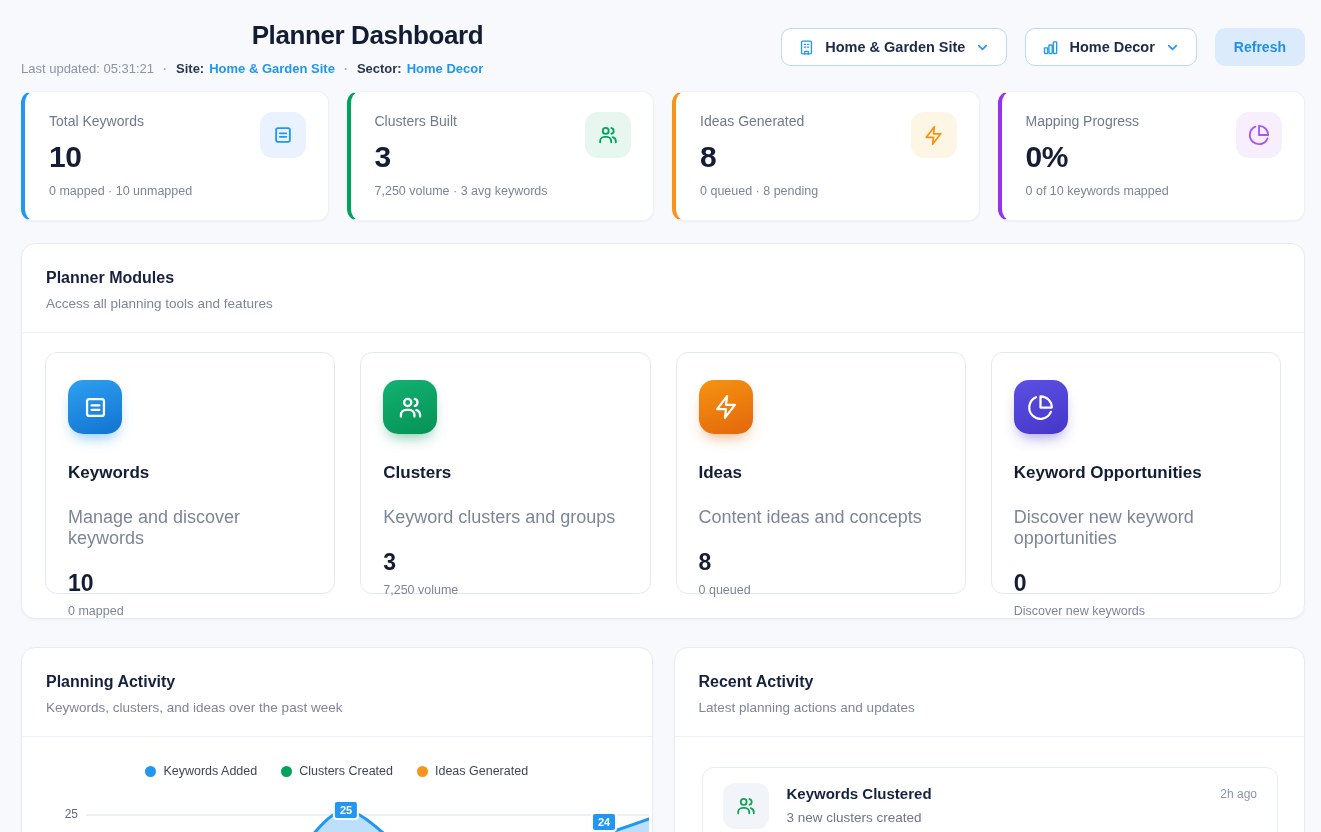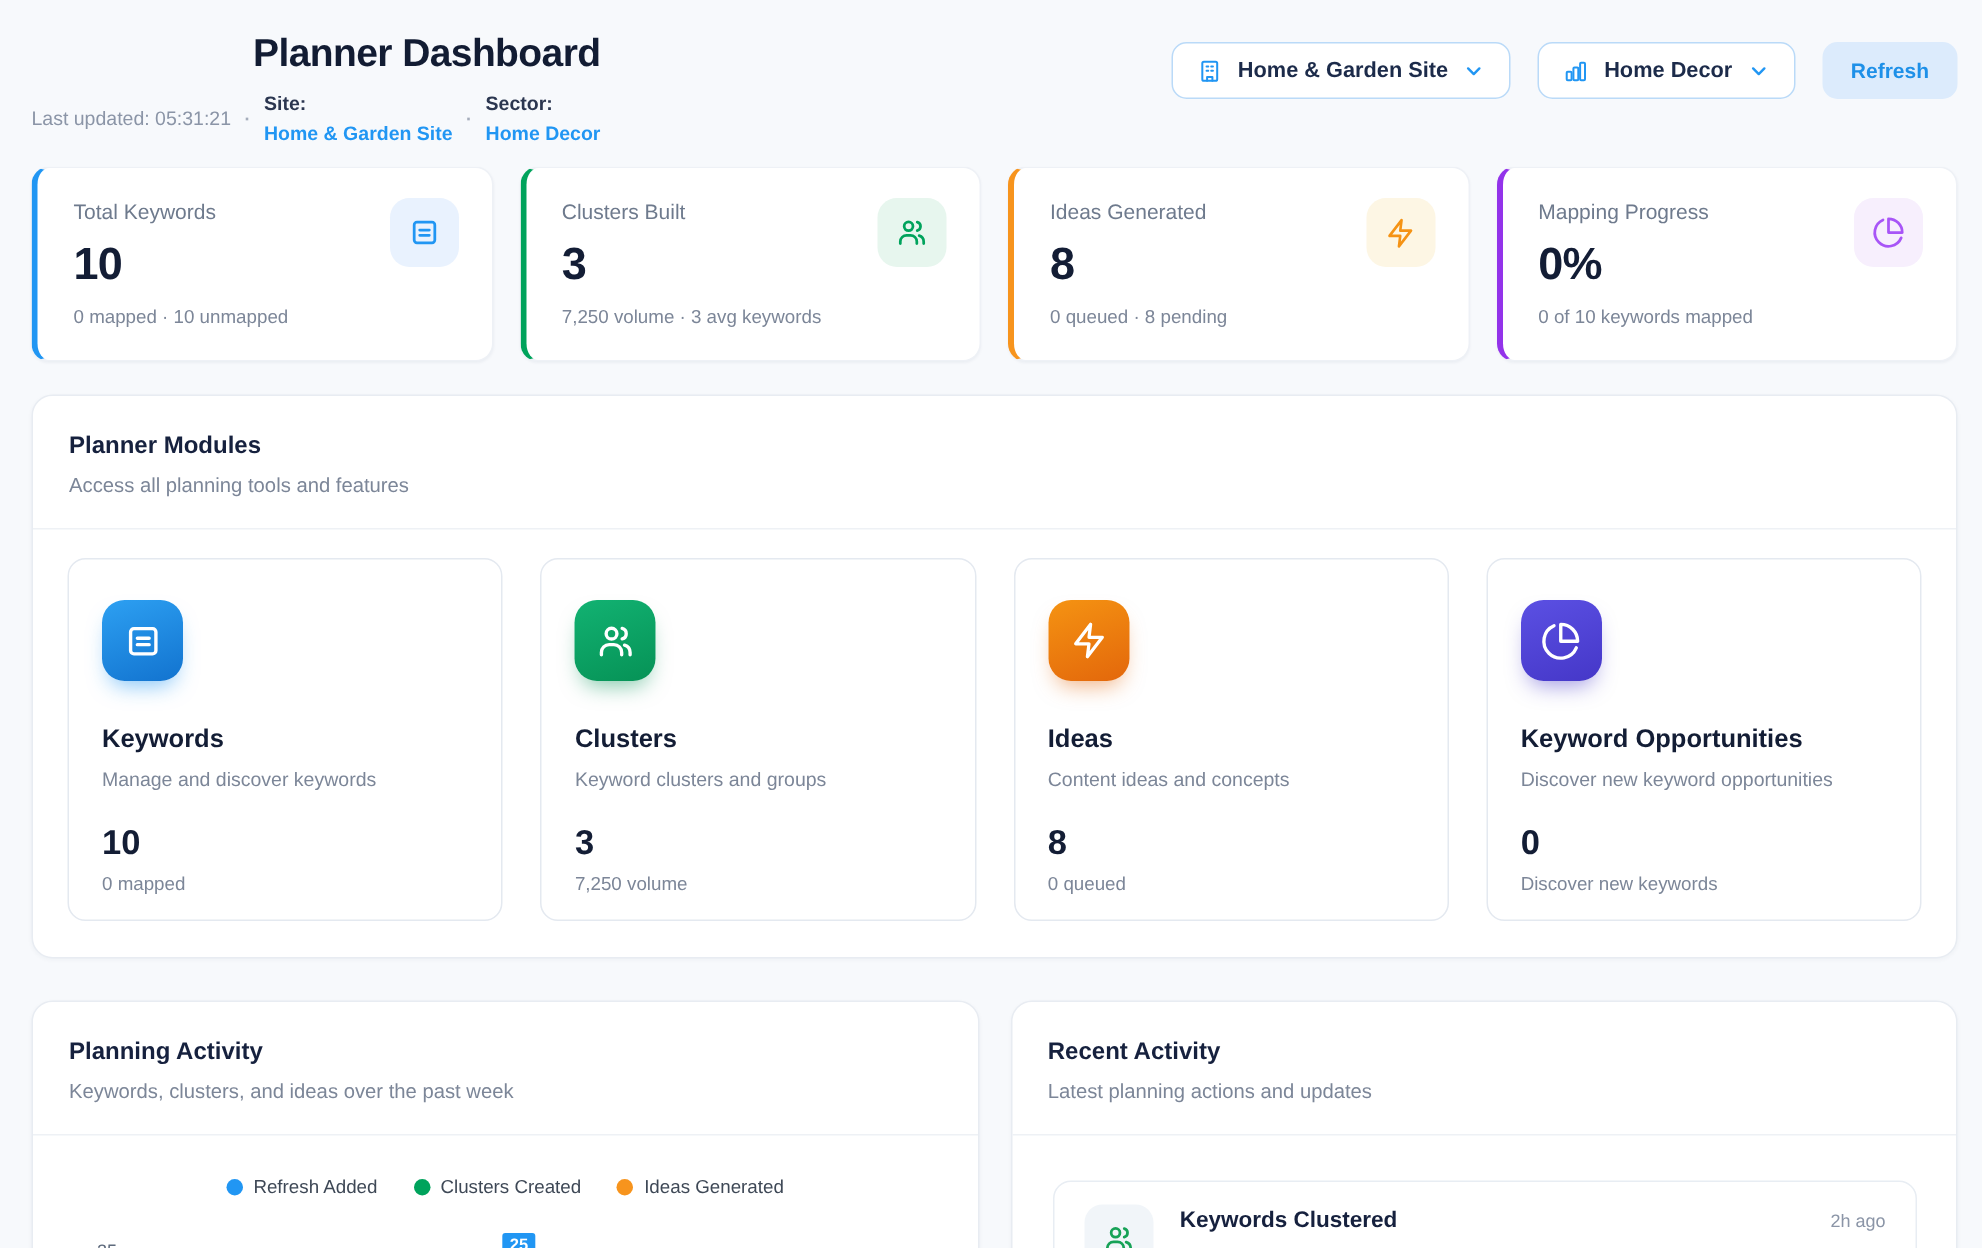--- a/index.html
+++ b/index.html
@@ -11,21 +11,21 @@
   }
   .page { padding: 14px 16px 0 21px; }
 
   
   .header-row { display: flex; justify-content: space-between; align-items: flex-start; }
   .page-title { font-size: 26px; font-weight: 800; letter-spacing: -0.4px; color: #121c33; margin-top: 6px; text-align: right; }
   .meta-row { display: flex; align-items: center; gap: 9px; margin-top: 10px; font-size: 13px; color: #8b95a7; }
   .meta-sep { color: #a5adbb; font-weight: 700; font-size: 12px; }
   .meta-strong { color: #2b3650; font-weight: 700; }
   .meta-link { color: #2196f3; font-weight: 700; cursor: pointer; }
-  .meta-pair { display: flex; gap: 5px; flex-direction: column; }
+  .meta-pair { display: flex; gap: 5px; }
 
   .toolbar { display: flex; gap: 18px; margin-top: 14px; }
   .select-btn {
     display: flex; align-items: center; gap: 10px;
     background: #fff; border: 1.5px solid #badaf8; border-radius: 10px;
     padding: 0 16px; height: 38px;
     font-family: inherit; font-size: 14.5px; font-weight: 700; color: #1c2b4a; cursor: pointer;
   }
   .select-btn svg { display: block; }
   .btn-icon { color: #2196f3; }
@@ -76,21 +76,21 @@
   }
   .module-icon {
     width: 54px; height: 54px; border-radius: 15px; color: #fff;
     display: flex; align-items: center; justify-content: center;
   }
   .mi-blue   { background: linear-gradient(160deg, #2da0f2, #1273cf); box-shadow: 0 8px 14px -5px rgba(33,150,243,.55); }
   .mi-green  { background: linear-gradient(160deg, #12b272, #069256); box-shadow: 0 8px 14px -5px rgba(6,146,86,.5); }
   .mi-orange { background: linear-gradient(160deg, #f59312, #e3670b); box-shadow: 0 8px 14px -5px rgba(227,103,11,.5); }
   .mi-indigo { background: linear-gradient(160deg, #5b50e3, #4537c8); box-shadow: 0 8px 14px -5px rgba(69,55,200,.5); }
   .module-title { margin-top: 29px; font-size: 17px; font-weight: 800; color: #131d35; }
-  .module-desc  { margin-top: 9px; font-size: 13px; color: #7c8698; }
+  .module-desc  { margin-top: 24px; font-size: 18px; color: #7c8698; }
   .module-value { margin-top: 21px; font-size: 23px; font-weight: 800; color: #131d35; }
   .module-sub   { margin-top: 7px; font-size: 12.5px; color: #7c8698; }
 
   
   .bottom-grid { display: grid; grid-template-columns: 1fr 1fr; gap: 21px; margin-top: 28px; }
   .bottom-panel { position: relative; height: 420px; }
 
   .legend-row { position: absolute; top: 116px; left: 0; right: 0; display: flex; justify-content: center; gap: 24px; }
   .legend-item { display: flex; align-items: center; gap: 7px; font-size: 12.5px; color: #3e4856; font-weight: 500; }
   .legend-dot { width: 11px; height: 11px; border-radius: 50%; }
@@ -296,21 +296,21 @@
 
     <div class="panel bottom-panel">
       <div class="panel-head">
         <div class="panel-title">Planning Activity</div>
         <div class="panel-sub">Keywords, clusters, and ideas over the past week</div>
       </div>
 
       <div class="legend-row">
         <div class="legend-item">
           <span class="legend-dot ld-blue"></span>
-          <span>Refresh Added</span>
+          <span>Keywords Added</span>
         </div>
         <div class="legend-item">
           <span class="legend-dot ld-green"></span>
           <span>Clusters Created</span>
         </div>
         <div class="legend-item">
           <span class="legend-dot ld-orange"></span>
           <span>Ideas Generated</span>
         </div>
       </div>

